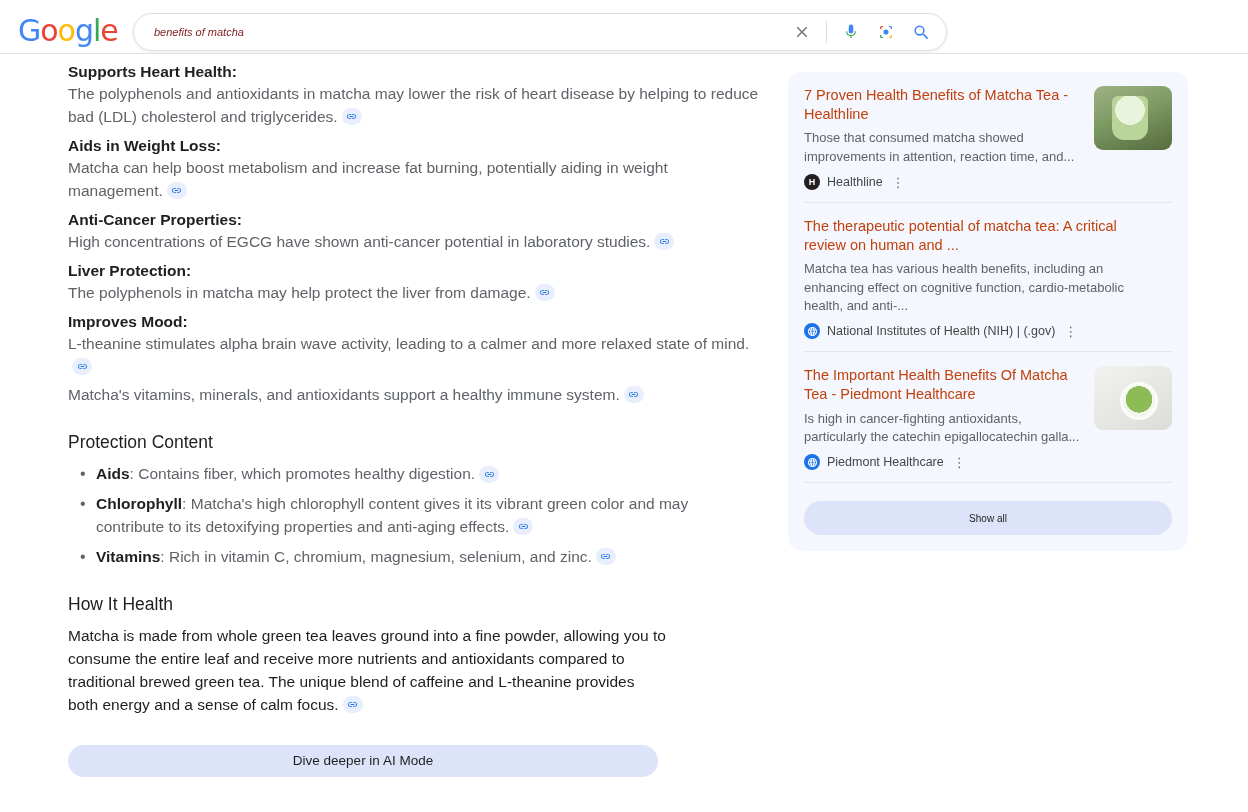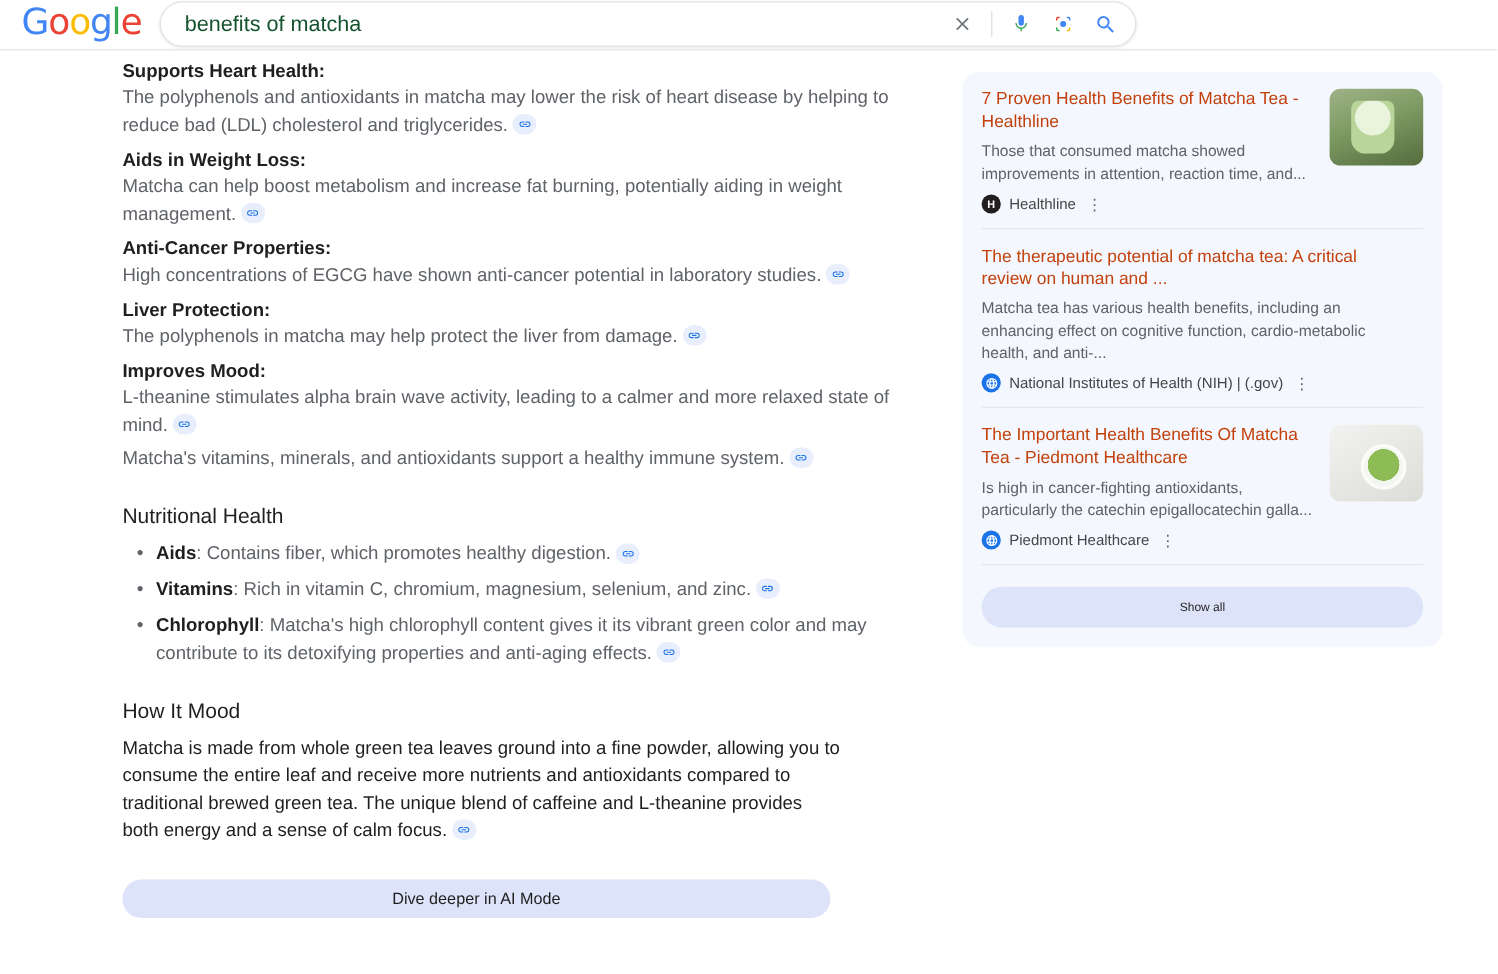--- a/index.html
+++ b/index.html
@@ -12,20 +12,21 @@
   }
 
   
   .header {
     position: relative;
     height: 42px;
     border-bottom: 1px solid #e3e3e3;
     display: flex;
     align-items: center;
     padding-left: 18px;
+    margin-top: 12px;
   }
   .logo {
     font-family: "DejaVu Sans", sans-serif;
     font-size: 30px;
     letter-spacing: -1px;
     line-height: 1;
     user-select: none;
     padding-bottom: 4px;
   }
   .logo span { font-weight: 400; }
@@ -45,47 +46,47 @@
     border: 1px solid #dfe1e5;
     border-radius: 22px;
     background: #fff;
     display: flex;
     align-items: center;
     padding: 0 14px 0 18px;
     box-shadow: 0 1px 3px rgba(32,33,36,.10);
   }
   .search-value {
     flex: 1;
-    font-size: 18px;
-    color: #14532d;
+    font-size: 11px;
+    color: #7f1d1d;
     border: none;
     outline: none;
     background: transparent;
     font-family: "Liberation Sans", sans-serif;
+    font-style: italic;
   }
   .sb-icon {
     width: 22px; height: 22px;
     display: flex; align-items: center; justify-content: center;
     margin-left: 13px;
     cursor: pointer;
   }
   .sb-divider {
     width: 1px; height: 22px; background: #dadce0; margin-left: 13px;
   }
 
   
   .content {
     display: flex;
     padding-top: 6px;
   }
   .left-col {
     width: 760px;
-    padding-left: 88px;
+    padding-left: 68px;
     padding-right: 0;
-    margin-left: 14px;
   }
   .right-col {
     margin-left: 28px;
     width: 400px;
     padding-top: 12px;
   }
 
   
   .ai-block { font-size: 15.5px; line-height: 1.47; }
   .ai-item { margin-bottom: 2px; }
@@ -343,40 +344,40 @@
 
       <div class="ai-item">
         <div class="ai-desc"><span>Matcha's vitamins, minerals, and antioxidants support a healthy immune system.</span><span class="cite">
               <svg width="11" height="11" viewBox="0 0 24 24">
                 <path fill="#1a73e8" d="M3.9 12c0-1.71 1.39-3.1 3.1-3.1h4V7H7a5 5 0 0 0 0 10h4v-1.9H7c-1.71 0-3.1-1.39-3.1-3.1zM8 13h8v-2H8zm9-6h-4v1.9h4c1.71 0 3.1 1.39 3.1 3.1s-1.39 3.1-3.1 3.1h-4V17h4a5 5 0 0 0 0-10z"></path>
               </svg>
             </span></div>
       </div>
     </div>
 
-    <h2 class="section">Nutritional Health</h2>
+    <h2 class="section">Protection Content</h2>
     <ul class="bullets">
       <li><b>Aids</b><span>: Contains fiber, which promotes healthy digestion.</span><span class="cite">
+            <svg width="11" height="11" viewBox="0 0 24 24">
+              <path fill="#1a73e8" d="M3.9 12c0-1.71 1.39-3.1 3.1-3.1h4V7H7a5 5 0 0 0 0 10h4v-1.9H7c-1.71 0-3.1-1.39-3.1-3.1zM8 13h8v-2H8zm9-6h-4v1.9h4c1.71 0 3.1 1.39 3.1 3.1s-1.39 3.1-3.1 3.1h-4V17h4a5 5 0 0 0 0-10z"></path>
+            </svg>
+          </span></li>
+      <li><b>Chlorophyll</b><span>: Matcha's high chlorophyll content gives it its vibrant green color and may contribute to its detoxifying properties and anti-aging effects.</span><span class="cite">
             <svg width="11" height="11" viewBox="0 0 24 24">
               <path fill="#1a73e8" d="M3.9 12c0-1.71 1.39-3.1 3.1-3.1h4V7H7a5 5 0 0 0 0 10h4v-1.9H7c-1.71 0-3.1-1.39-3.1-3.1zM8 13h8v-2H8zm9-6h-4v1.9h4c1.71 0 3.1 1.39 3.1 3.1s-1.39 3.1-3.1 3.1h-4V17h4a5 5 0 0 0 0-10z"></path>
             </svg>
           </span></li>
       <li><b>Vitamins</b><span>: Rich in vitamin C, chromium, magnesium, selenium, and zinc.</span><span class="cite">
             <svg width="11" height="11" viewBox="0 0 24 24">
               <path fill="#1a73e8" d="M3.9 12c0-1.71 1.39-3.1 3.1-3.1h4V7H7a5 5 0 0 0 0 10h4v-1.9H7c-1.71 0-3.1-1.39-3.1-3.1zM8 13h8v-2H8zm9-6h-4v1.9h4c1.71 0 3.1 1.39 3.1 3.1s-1.39 3.1-3.1 3.1h-4V17h4a5 5 0 0 0 0-10z"></path>
             </svg>
           </span></li>
-      <li><b>Chlorophyll</b><span>: Matcha's high chlorophyll content gives it its vibrant green color and may contribute to its detoxifying properties and anti-aging effects.</span><span class="cite">
-            <svg width="11" height="11" viewBox="0 0 24 24">
-              <path fill="#1a73e8" d="M3.9 12c0-1.71 1.39-3.1 3.1-3.1h4V7H7a5 5 0 0 0 0 10h4v-1.9H7c-1.71 0-3.1-1.39-3.1-3.1zM8 13h8v-2H8zm9-6h-4v1.9h4c1.71 0 3.1 1.39 3.1 3.1s-1.39 3.1-3.1 3.1h-4V17h4a5 5 0 0 0 0-10z"></path>
-            </svg>
-          </span></li>
     </ul>
 
-    <h2 class="section">How It Mood</h2>
+    <h2 class="section">How It Health</h2>
     <div class="para"><span>Matcha is made from whole green tea leaves ground into a fine powder, allowing you to consume the entire leaf and receive more nutrients and antioxidants compared to traditional brewed green tea. The unique blend of caffeine and L-theanine provides both energy and a sense of calm focus.</span><span class="cite">
           <svg width="11" height="11" viewBox="0 0 24 24">
             <path fill="#1a73e8" d="M3.9 12c0-1.71 1.39-3.1 3.1-3.1h4V7H7a5 5 0 0 0 0 10h4v-1.9H7c-1.71 0-3.1-1.39-3.1-3.1zM8 13h8v-2H8zm9-6h-4v1.9h4c1.71 0 3.1 1.39 3.1 3.1s-1.39 3.1-3.1 3.1h-4V17h4a5 5 0 0 0 0-10z"></path>
           </svg>
         </span></div>
 
     <button class="dive-btn">Dive deeper in AI Mode</button>
   </div>
 
   <div class="right-col">

